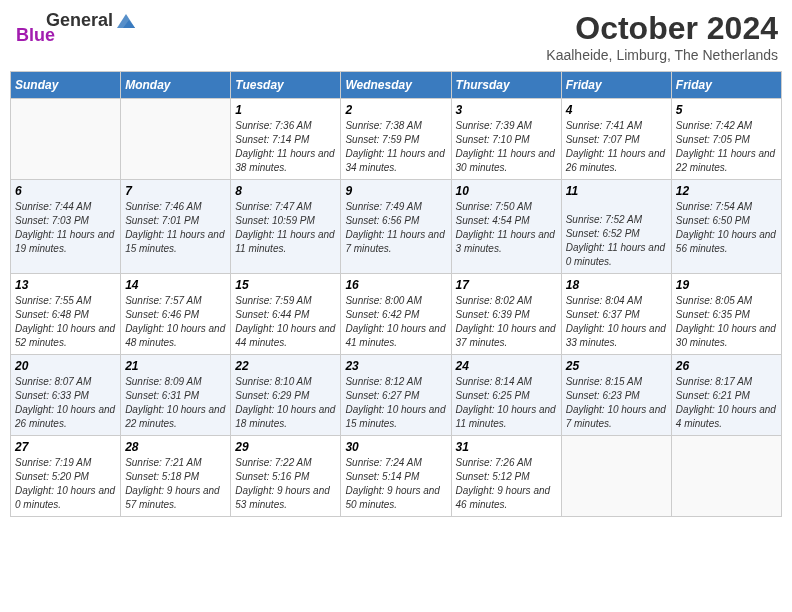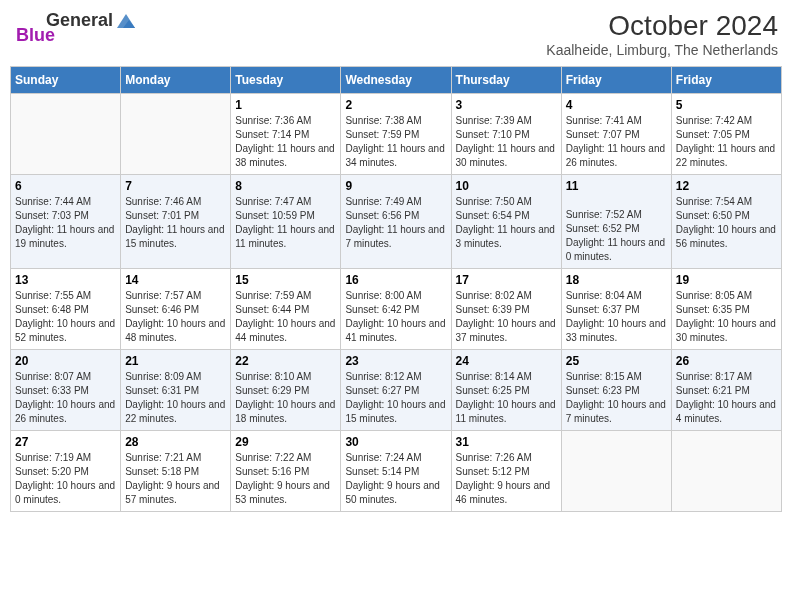--- a/index.html
+++ b/index.html
@@ -29,32 +29,33 @@
     }
     .logo-text-blue {
       font-size: 18px;
       font-weight: bold;
       color: #a21caf;
     }
     .title-block {
       text-align: right;
     }
     .month-title {
-      font-size: 28px;
-      font-weight: normal;
+      font-size: 32px;
+      font-weight: bold;
       color: #333;
     }
     .location-title {
       font-size: 14px;
       color: #555;
     }
     .calendar {
       width: 100%;
       border-collapse: collapse;
       font-size: 11px;
+      font-style: italic;
     }
     .calendar th {
       background-color: #3a7bbf;
       color: #fff;
       padding: 6px 4px;
       text-align: left;
       font-size: 12px;
       font-weight: bold;
       border: 1px solid #ccc;
     }
@@ -173,21 +174,21 @@
         </td>
         <td>
           <span class="day-number">9</span>
           <div class="day-info" style="white-space: pre-line;">Sunrise: 7:49 AM
 Sunset: 6:56 PM
 Daylight: 11 hours and 7 minutes.</div>
         </td>
         <td>
           <span class="day-number">10</span>
           <div class="day-info" style="white-space: pre-line;">Sunrise: 7:50 AM
-Sunset: 6:54 PM
+Sunset: 4:54 PM
 Daylight: 11 hours and 3 minutes.</div>
         </td>
         <td>
           <span class="day-number">11</span>
           <div class="day-info" style="white-space: pre-line; margin-top: 15px;">Sunrise: 7:52 AM
 Sunset: 6:52 PM
 Daylight: 11 hours and 0 minutes.</div>
         </td>
         <td>
           <span class="day-number">12</span>

